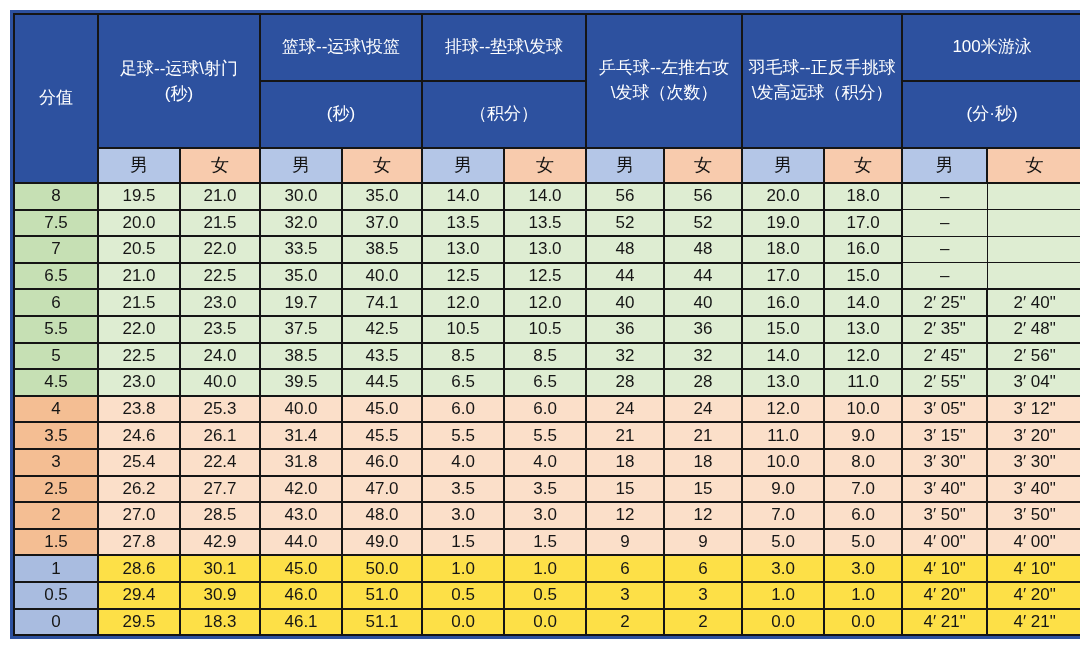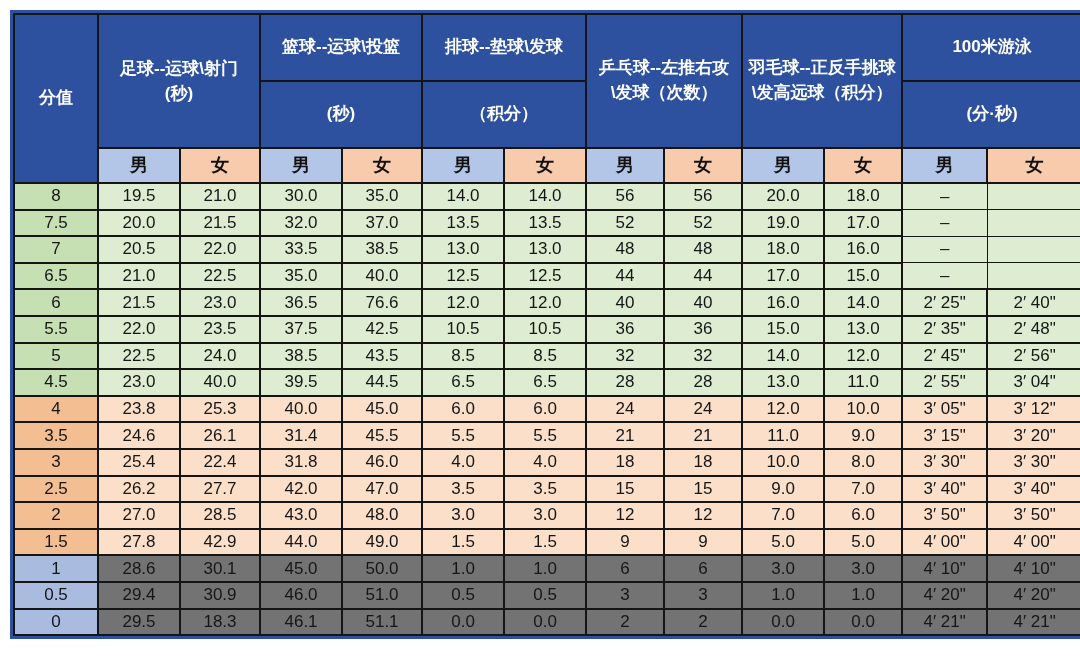--- a/index.html
+++ b/index.html
@@ -19,37 +19,37 @@
     width:1068px;
   }
   th,td{
     border:2px solid #151515;
     text-align:center;vertical-align:middle;
     padding:0 2px;
     overflow:hidden;
     white-space:nowrap;
   }
   
-  thead th{background:#2D519F;color:#ffffff;font-weight:bold;font-size:17px;line-height:1.45;}
+  thead th{background:#2D519F;color:#ffffff;font-weight:normal;font-size:17px;line-height:1.45;}
   th.wrap{white-space:normal;}
   tr.hrowA{height:67px;}
   tr.hrowB{height:67px;}
   tr.hrowC{height:33px;}
   tr.hrowC th{font-size:18px;color:#111111;height:33px;}
   th.g-male{background:#B4C6E7;}
   th.g-female{background:#F8CBAD;}
   .ghead div{line-height:1.5;}
   
   tbody tr{height:26.6px;}
   tbody td{font-size:17px;color:#161616;font-weight:500;}
   tr.tier-green  td{background:#DEEDD2;}
   tr.tier-green  td.score-col{background:#C6E0B4;}
   tr.tier-orange td{background:#FBDFC9;}
   tr.tier-orange td.score-col{background:#F4BE93;}
-  tr.tier-blue   td{background:#737373;}
+  tr.tier-blue   td{background:#fde047;}
   tr.tier-blue   td.score-col{background:#A9BCE0;}
   td.thin{border-width:1px;}
 </style>
 </head>
 <body>
 
 <div class="table-frame">
   <table>
     <colgroup>
       <col style="width:84px">
@@ -157,22 +157,22 @@
           <td>44</td>
           <td>17.0</td>
           <td>15.0</td>
           <td class="thin">–</td>
           <td class="thin"></td>
         </tr>
         <tr class="tier-green">
           <td class="score-col">6</td>
           <td>21.5</td>
           <td>23.0</td>
-          <td>36.5</td>
-          <td>76.6</td>
+          <td>19.7</td>
+          <td>74.1</td>
           <td>12.0</td>
           <td>12.0</td>
           <td>40</td>
           <td>40</td>
           <td>16.0</td>
           <td>14.0</td>
           <td>2′ 25"</td>
           <td>2′ 40"</td>
         </tr>
         <tr class="tier-green">

